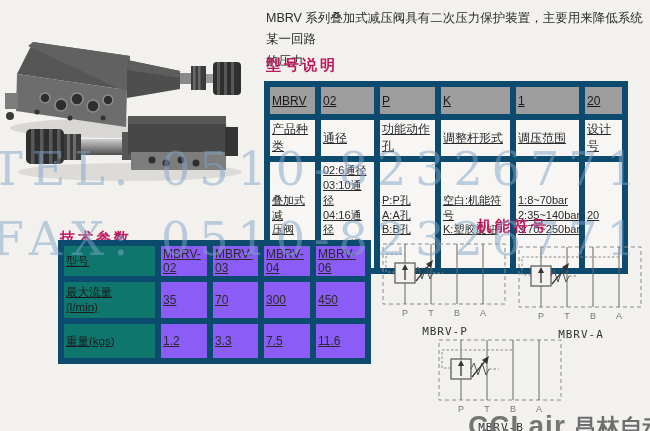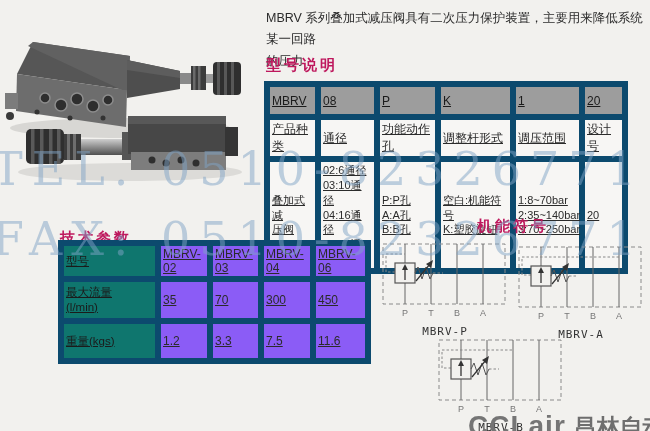--- a/index.html
+++ b/index.html
@@ -135,21 +135,21 @@
       <col style="width:51px">
       <col style="width:59px">
       <col style="width:61px">
       <col style="width:75px">
       <col style="width:69px">
       <col style="width:43px">
     </colgroup>
   <tbody>
       <tr class="r-code">
     <td>MBRV</td>
-    <td>08</td>
+    <td>02</td>
     <td>P</td>
     <td>K</td>
     <td>1</td>
     <td>20</td>
   </tr>
   <tr class="r-label">
     <td>产品种类</td>
     <td>通径</td>
     <td>功能动作孔</td>
     <td>调整杆形式</td>

